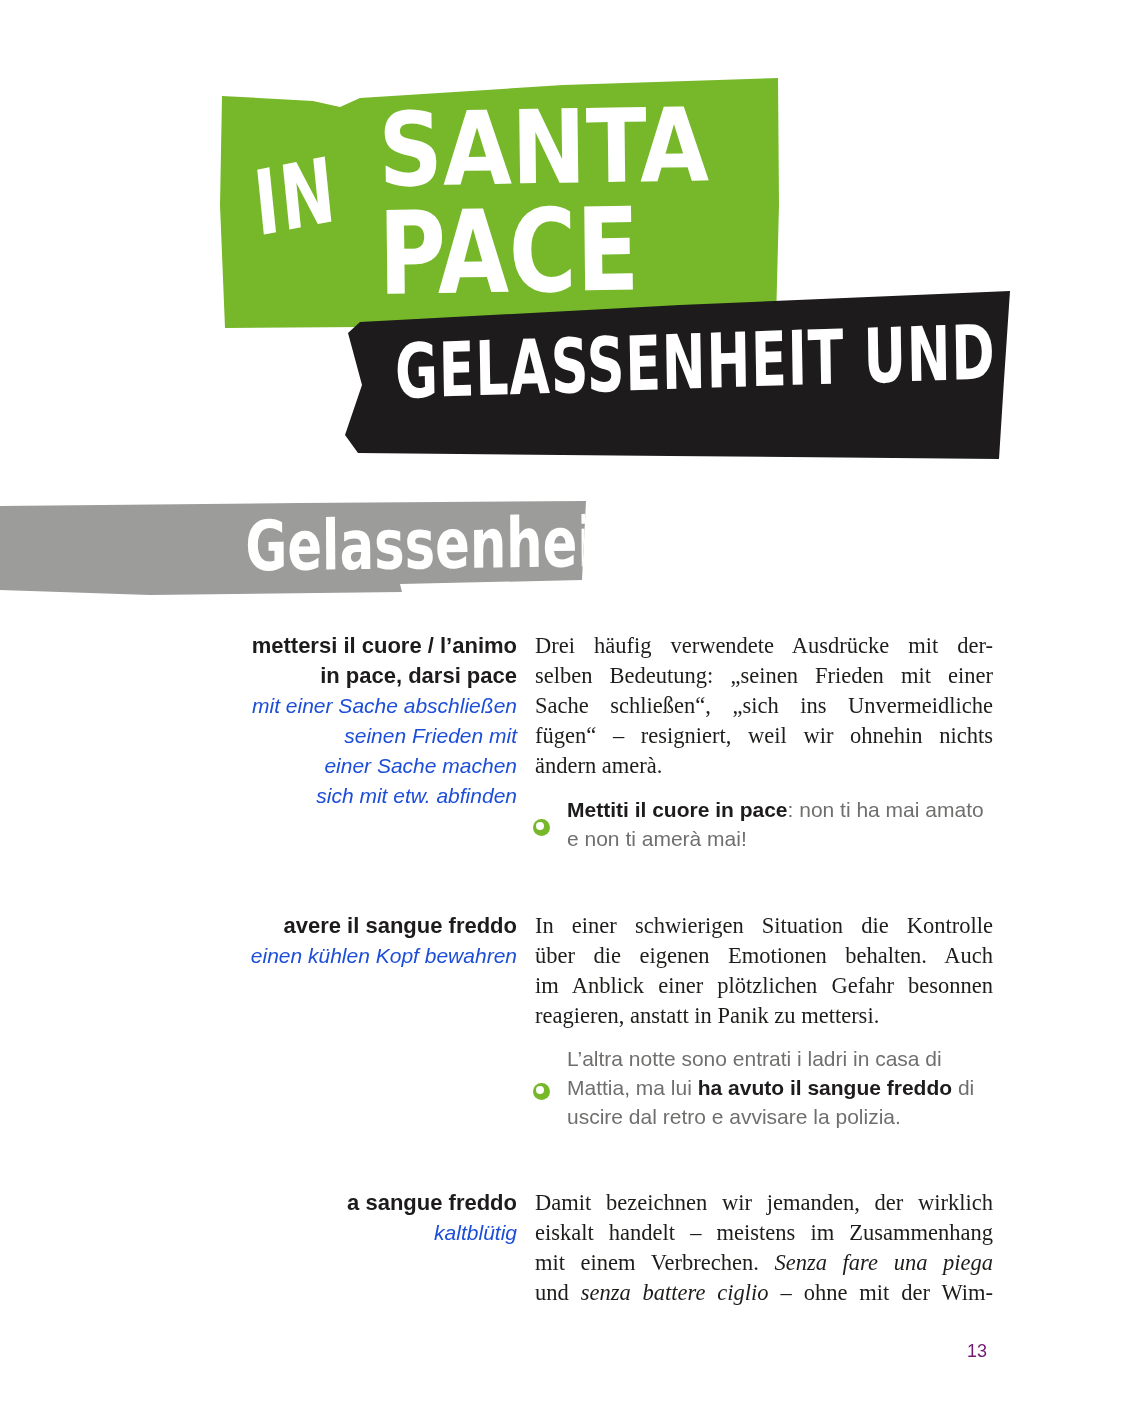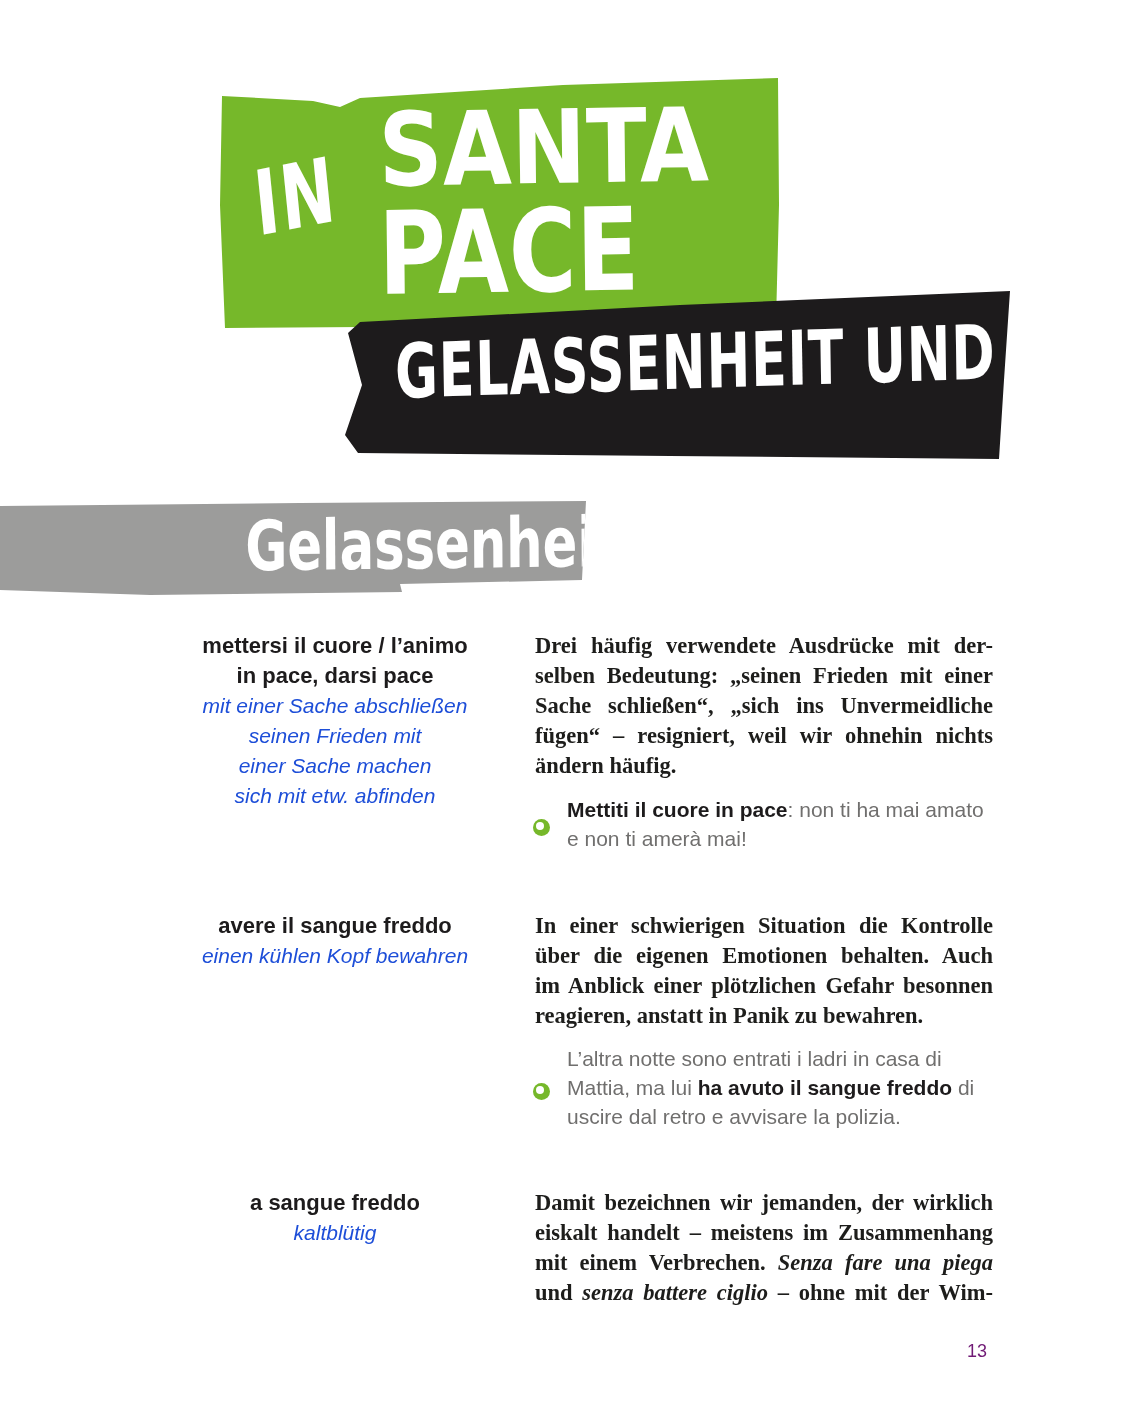--- a/index.html
+++ b/index.html
@@ -48,22 +48,22 @@
     clip-path:polygon(0 8px,300px 5px,586px 3px,582px 82px,400px 86px,402px 94px,150px 97px,0 92px);
   }
   .banner-gray .section-title{
     position:absolute;left:245px;top:14px;
     color:#fff;font-weight:bold;font-size:64px;line-height:64px;
     transform:scale(0.80,1.08) rotate(-0.5deg);transform-origin:left top;
     font-family:"DejaVu Sans", sans-serif;white-space:nowrap;
   }
   
   .entry{position:absolute;left:0;width:1123px;}
-  .term-col{position:absolute;left:160px;width:350px;text-align:center;}
-  .def-col{position:absolute;left:535px;width:458px;font-weight:bold;}
+  .term-col{position:absolute;left:167px;width:350px;text-align:right;}
+  .def-col{position:absolute;left:535px;width:458px;}
   .term-line{
     font-weight:bold;font-size:22px;line-height:30px;color:#1d1b1c;
     font-family:"Liberation Sans", sans-serif;
   }
   .gloss-line{
     font-style:italic;font-size:21px;line-height:30px;color:#1d4ed8;
     font-family:"Liberation Sans", sans-serif;
   }
   .dline{
     font-family:"Liberation Serif", serif;font-size:22.5px;line-height:30px;
@@ -110,42 +110,42 @@
     <div class="gloss-line">mit einer Sache abschließen</div>
     <div class="gloss-line">seinen Frieden mit</div>
     <div class="gloss-line">einer Sache machen</div>
     <div class="gloss-line">sich mit etw. abfinden</div>
   </div>
   <div class="def-col">
     <div class="dline j"><span>Drei häufig verwendete Ausdrücke mit der-</span></div>
     <div class="dline j"><span>selben Bedeutung: „seinen Frieden mit einer</span></div>
     <div class="dline j"><span>Sache schließen“, „sich ins Unvermeidliche</span></div>
     <div class="dline j"><span>fügen“ – resigniert, weil wir ohnehin nichts</span></div>
-    <div class="dline"><span>ändern häufig.</span></div>
+    <div class="dline"><span>ändern amerà.</span></div>
   </div>
 </div>
 
 <div class="example" style="left:533px;top:795px">
   <span class="bullet"></span>
   <div class="xtext">
     <div class="xline"><span class="xb">Mettiti il cuore in pace</span><span>: non ti ha mai amato</span></div>
     <div class="xline"><span>e non ti amerà mai!</span></div>
   </div>
 </div>
 
 <div class="entry" style="top:911px">
   <div class="term-col">
     <div class="term-line">avere il sangue freddo</div>
     <div class="gloss-line">einen kühlen Kopf bewahren</div>
   </div>
   <div class="def-col">
     <div class="dline j"><span>In einer schwierigen Situation die Kontrolle</span></div>
     <div class="dline j"><span>über die eigenen Emotionen behalten. Auch</span></div>
     <div class="dline j"><span>im Anblick einer plötzlichen Gefahr besonnen</span></div>
-    <div class="dline"><span>reagieren, anstatt in Panik zu bewahren.</span></div>
+    <div class="dline"><span>reagieren, anstatt in Panik zu mettersi.</span></div>
   </div>
 </div>
 
 <div class="example" style="left:533px;top:1044px">
   <span class="bullet"></span>
   <div class="xtext">
     <div class="xline"><span>L’altra notte sono entrati i ladri in casa di</span></div>
     <div class="xline"><span>Mattia, ma lui </span><span class="xb">ha avuto il sangue freddo</span><span> di</span></div>
     <div class="xline"><span>uscire dal retro e avvisare la polizia.</span></div>
   </div>

